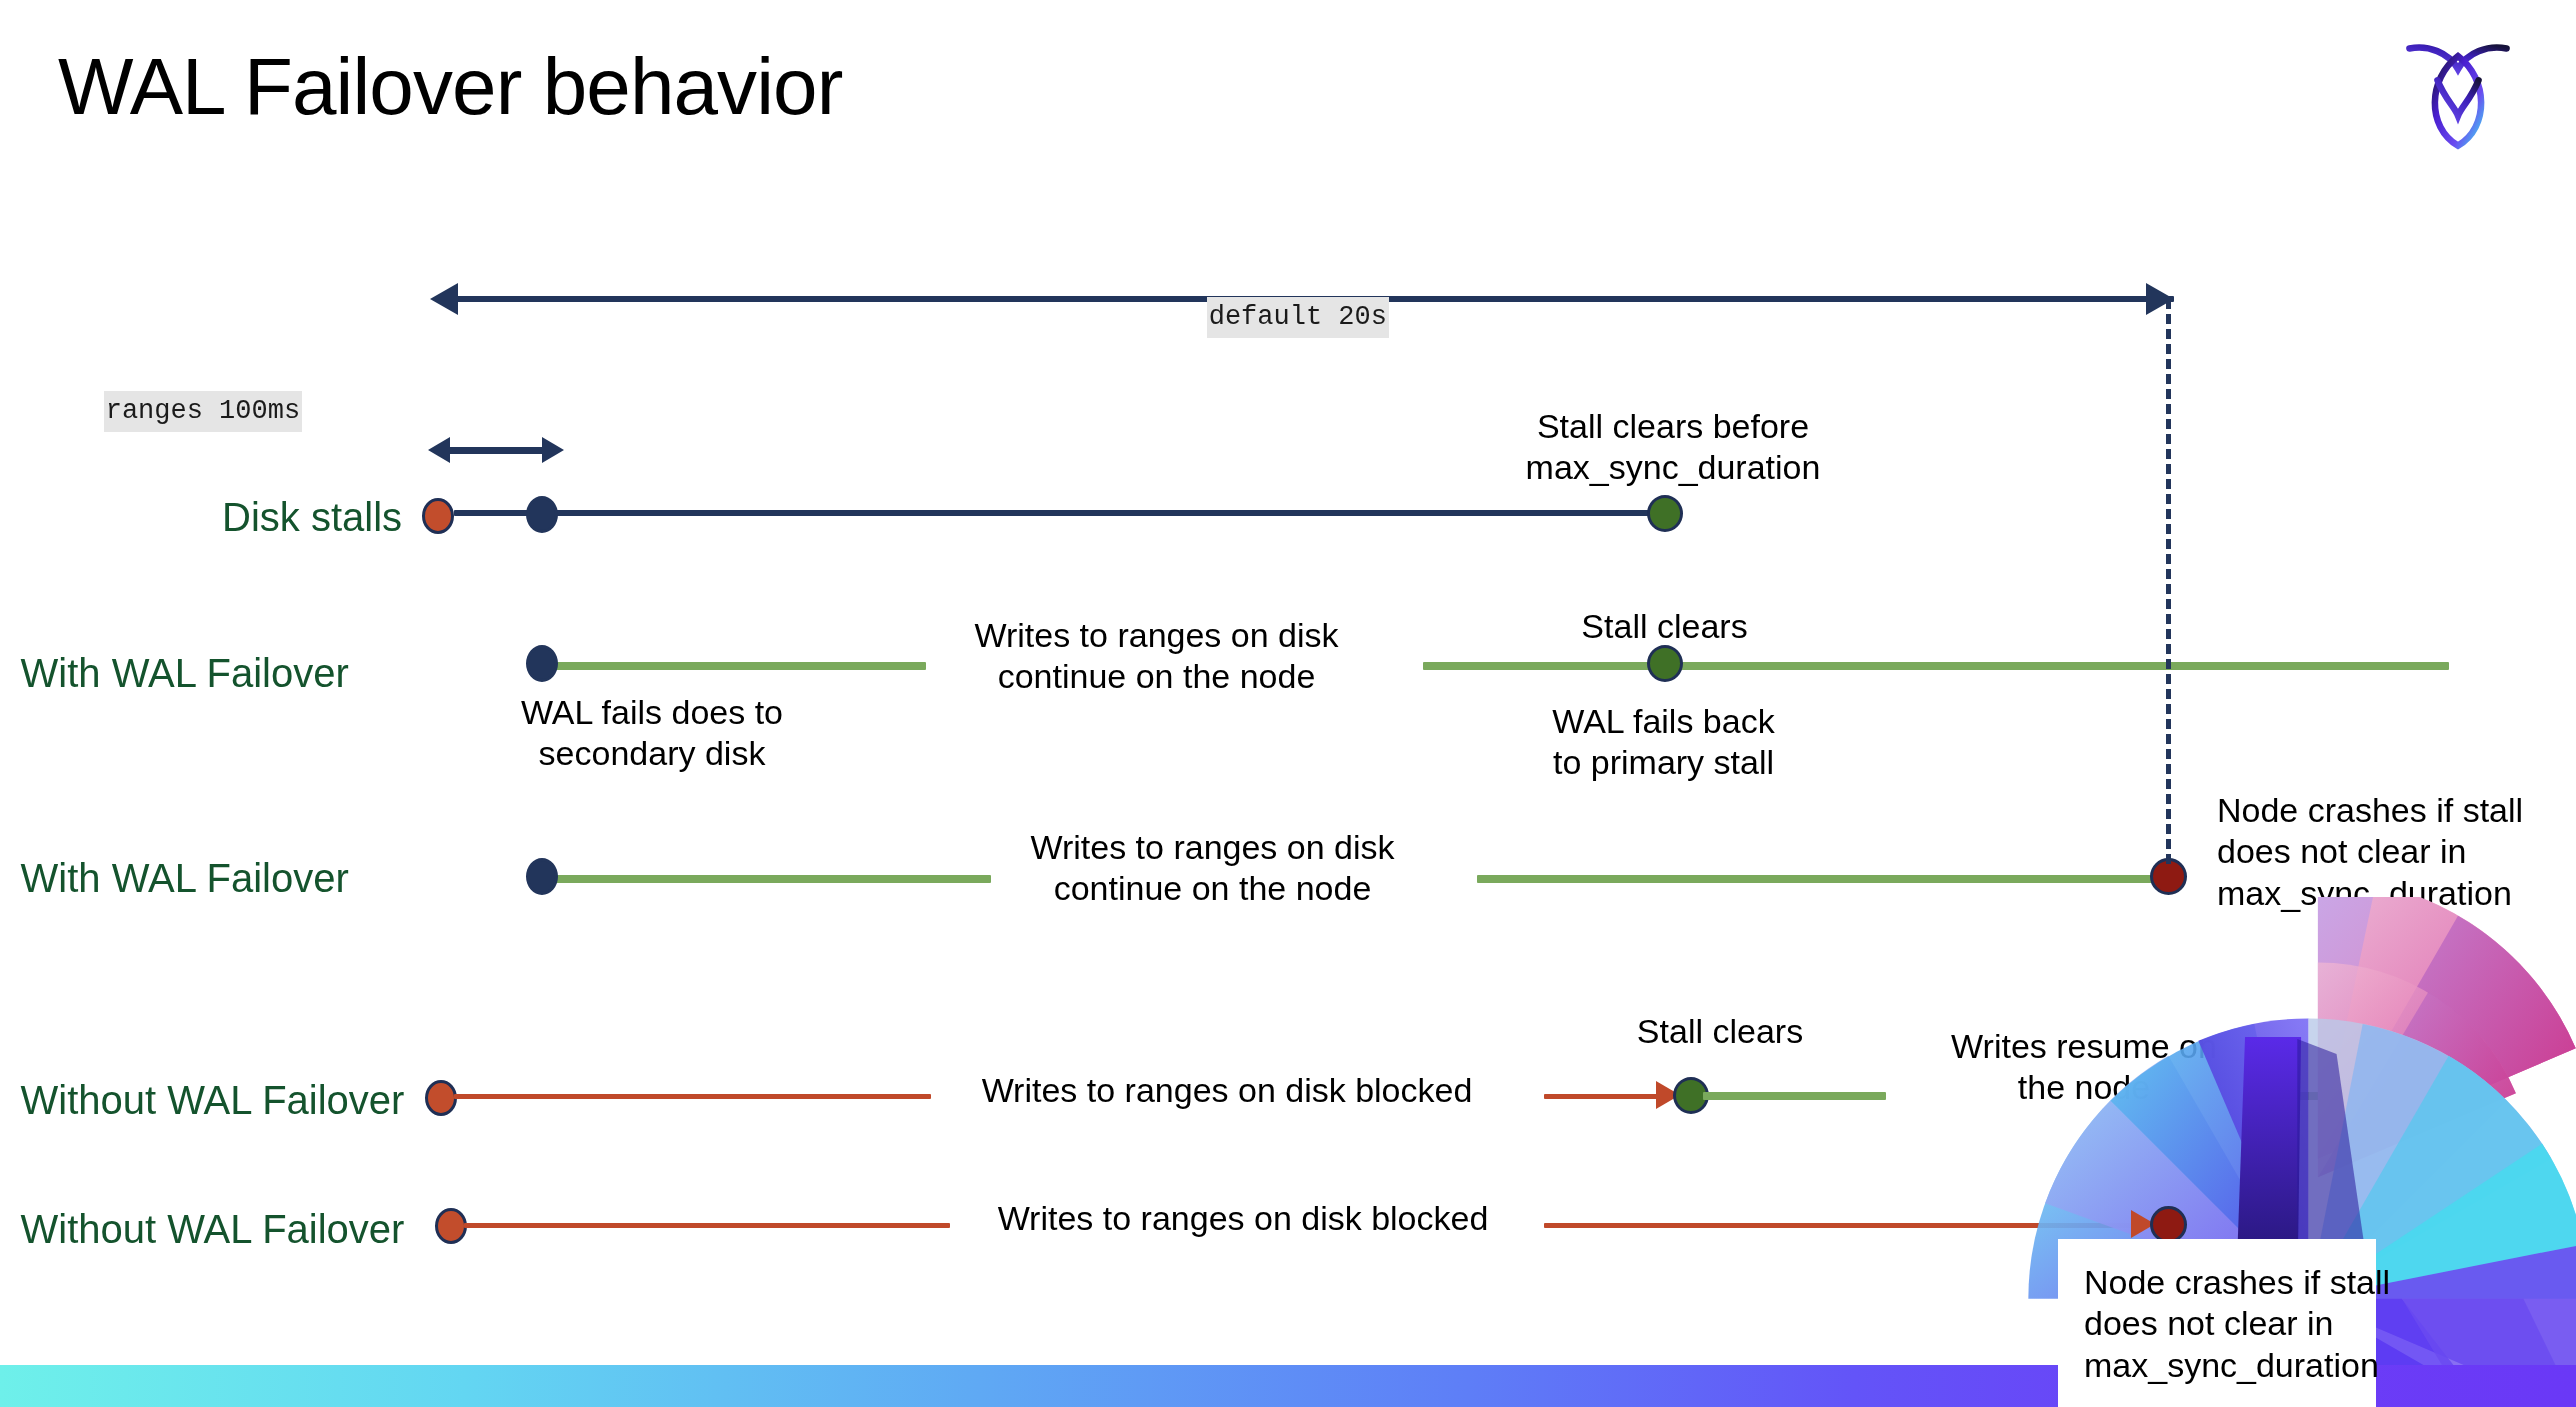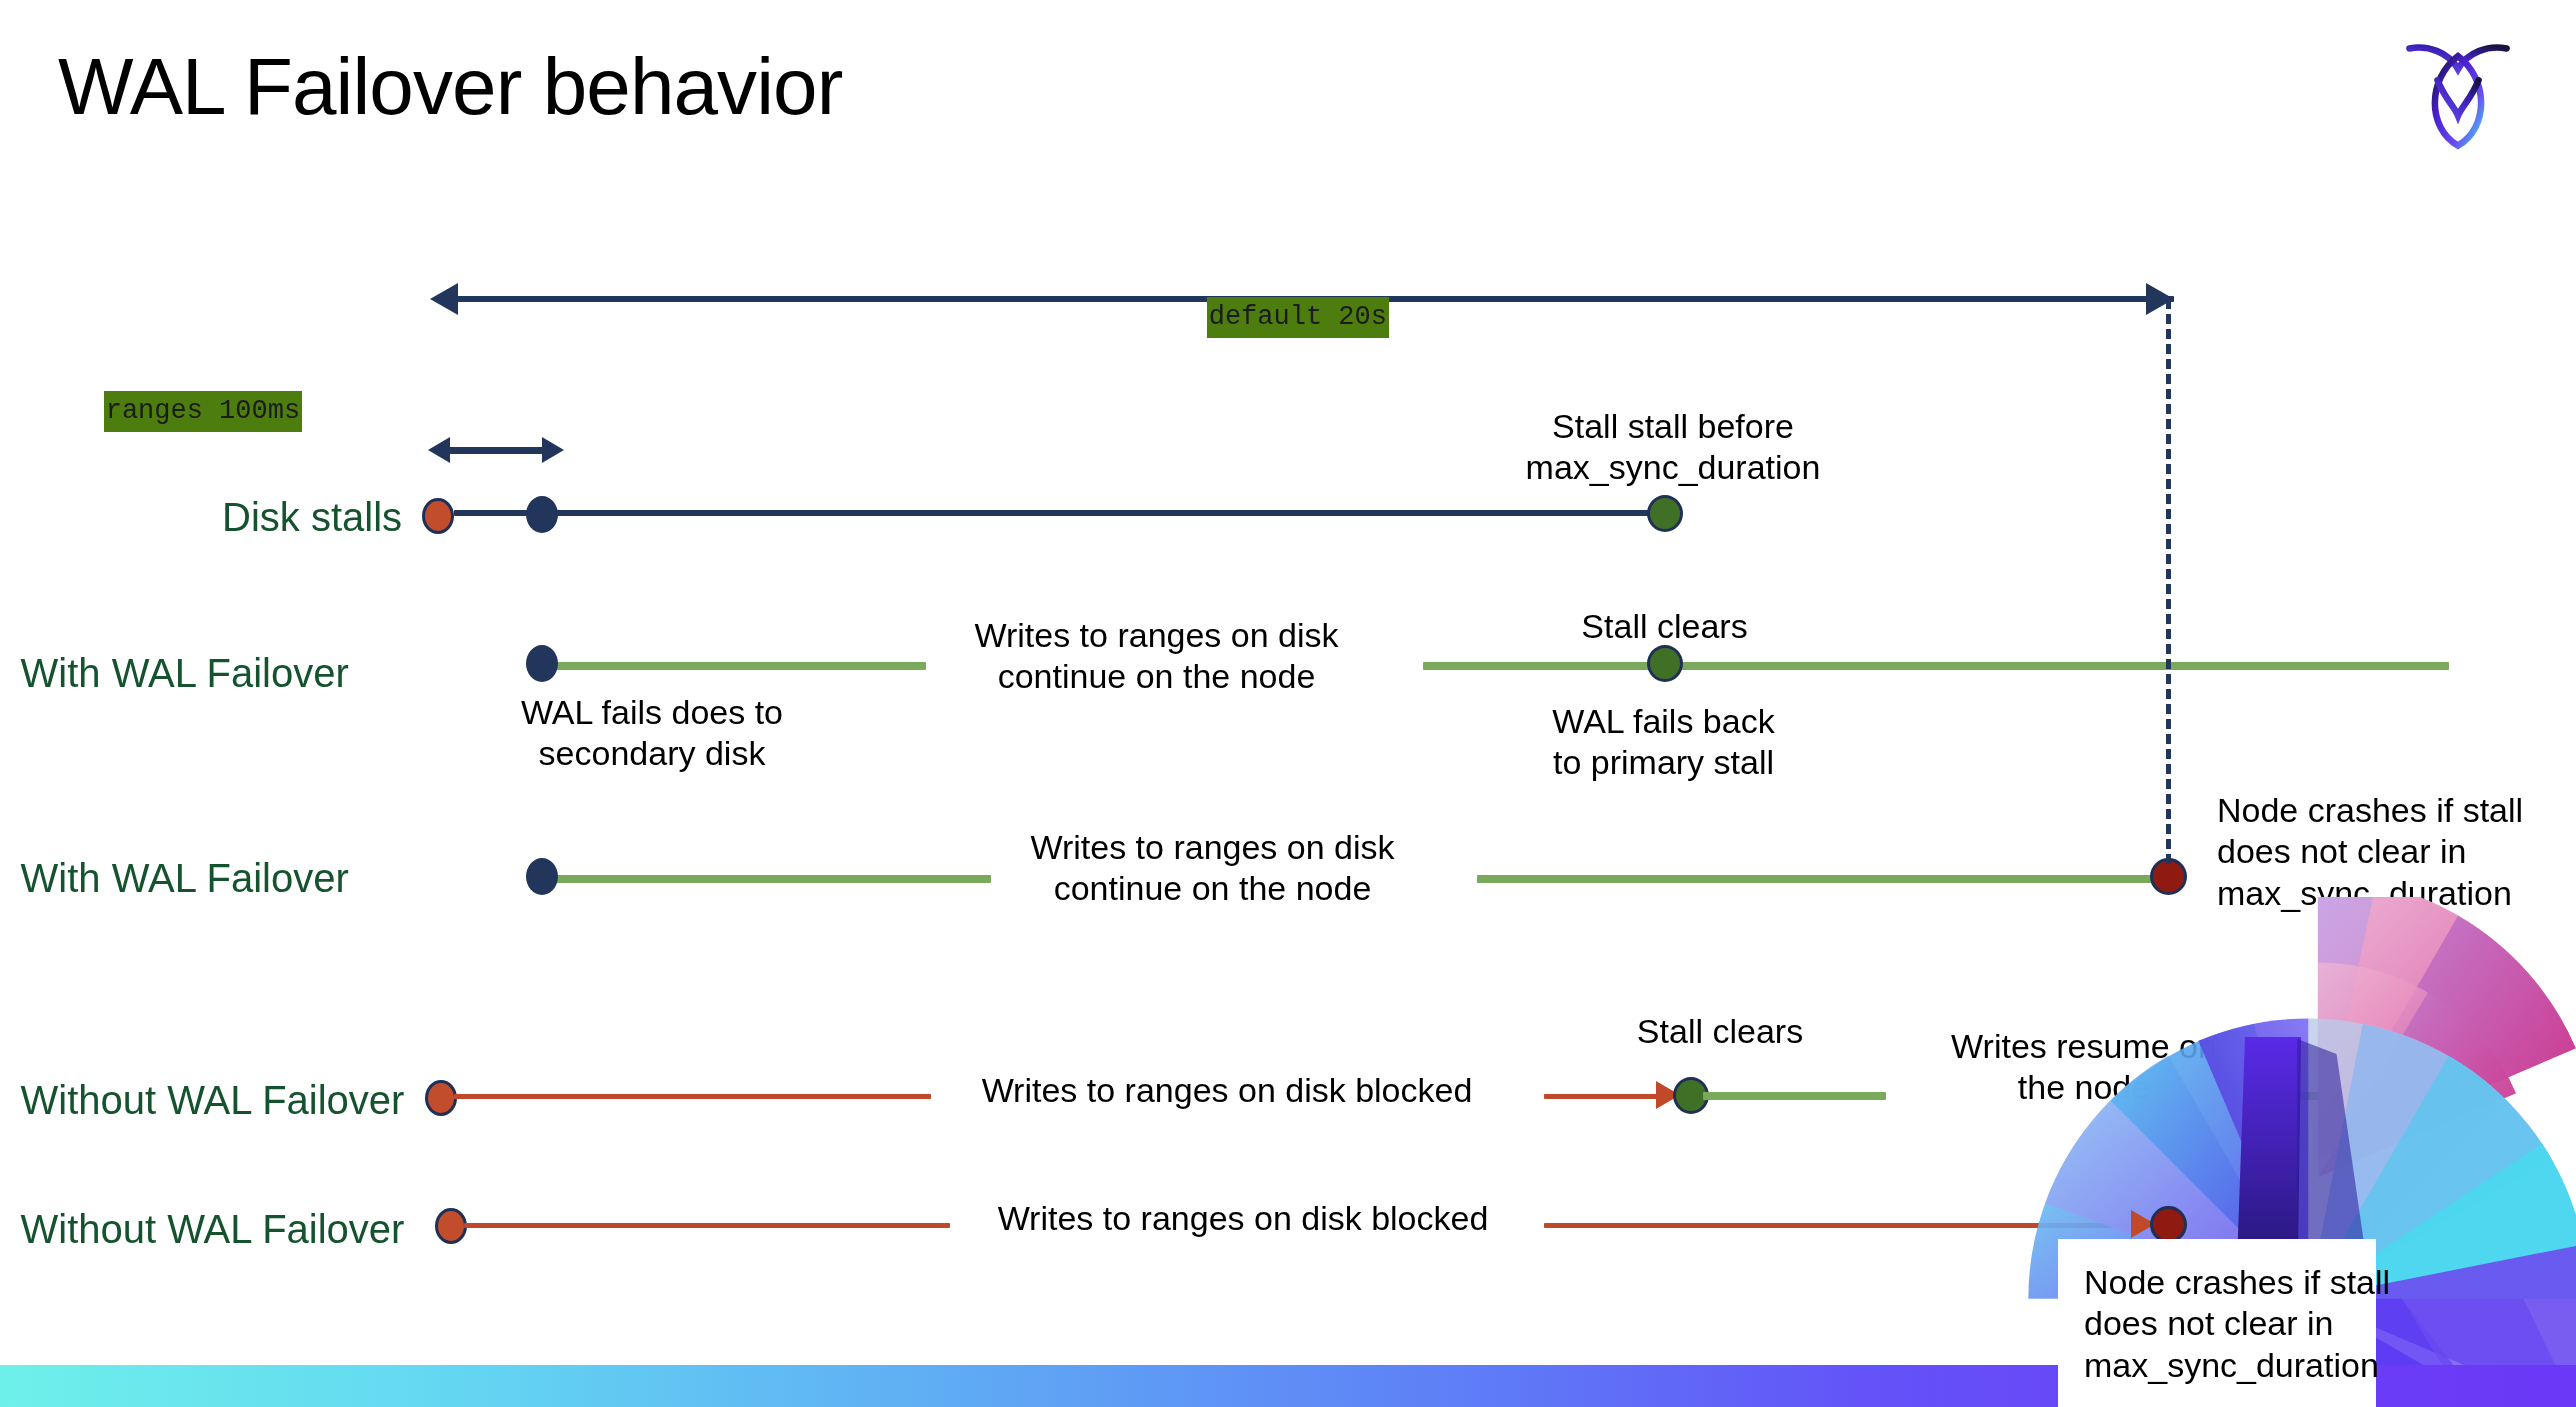--- a/index.html
+++ b/index.html
@@ -83,21 +83,21 @@
 
   .code-chip {
     position: absolute;
     font-family: "Liberation Mono", "DejaVu Sans Mono", monospace;
     font-size: 27px;
     line-height: 1.52;
     color: #1b1b1b;
     white-space: pre;
   }
   .code-chip span {
-    background: #4d7c0f;
+    background: #e5e5e5;
     display: inline-block;
     padding: 0 1.9px;
   }
 
   .seg {
     position: absolute;
     height: 6.5px;
     border-radius: 0.9px;
   }
   .seg.navy  { background: #22355b; height: 5.6px; }
@@ -188,21 +188,21 @@
   <div class="arrowhead small-left" style="left:428px; top:437px;"></div>
   <div class="seg navy" style="left:449px; top:447px; width:97px; height:6.5px;"></div>
   <div class="arrowhead small-right" style="left:542px; top:437px;"></div>
 
   <div class="tl-label" style="left:222px; top:494px;">Disk stalls</div>
   <div class="dot orange" style="left:422px; top:498px; width:32px; height:36px;"></div>
   <div class="seg navy" style="left:454px; top:510px; width:1206px; height:5.6px;"></div>
   <div class="dot navy" style="left:526px; top:496px; width:32px; height:37px;"></div>
   <div class="dot green" style="left:1647px; top:495px; width:36px; height:37px;"></div>
 
-  <div class="tl-note center" style="left:1514px; top:406px; width:318px;">Stall stall before
+  <div class="tl-note center" style="left:1514px; top:406px; width:318px;">Stall clears before
 max_sync_duration</div>
 
   <div class="tl-label" style="left:20.6px; top:650px;">With WAL Failover</div>
 
   <div class="seg green" style="left:533px; top:662px; width:393px;"></div>
   <div class="dot navy" style="left:526px; top:645px; width:32px; height:37px;"></div>
 
   <div class="seg green" style="left:1423px; top:662px; width:1026px;"></div>
   <div class="dot green" style="left:1647px; top:645px; width:36px; height:37px;"></div>
 

